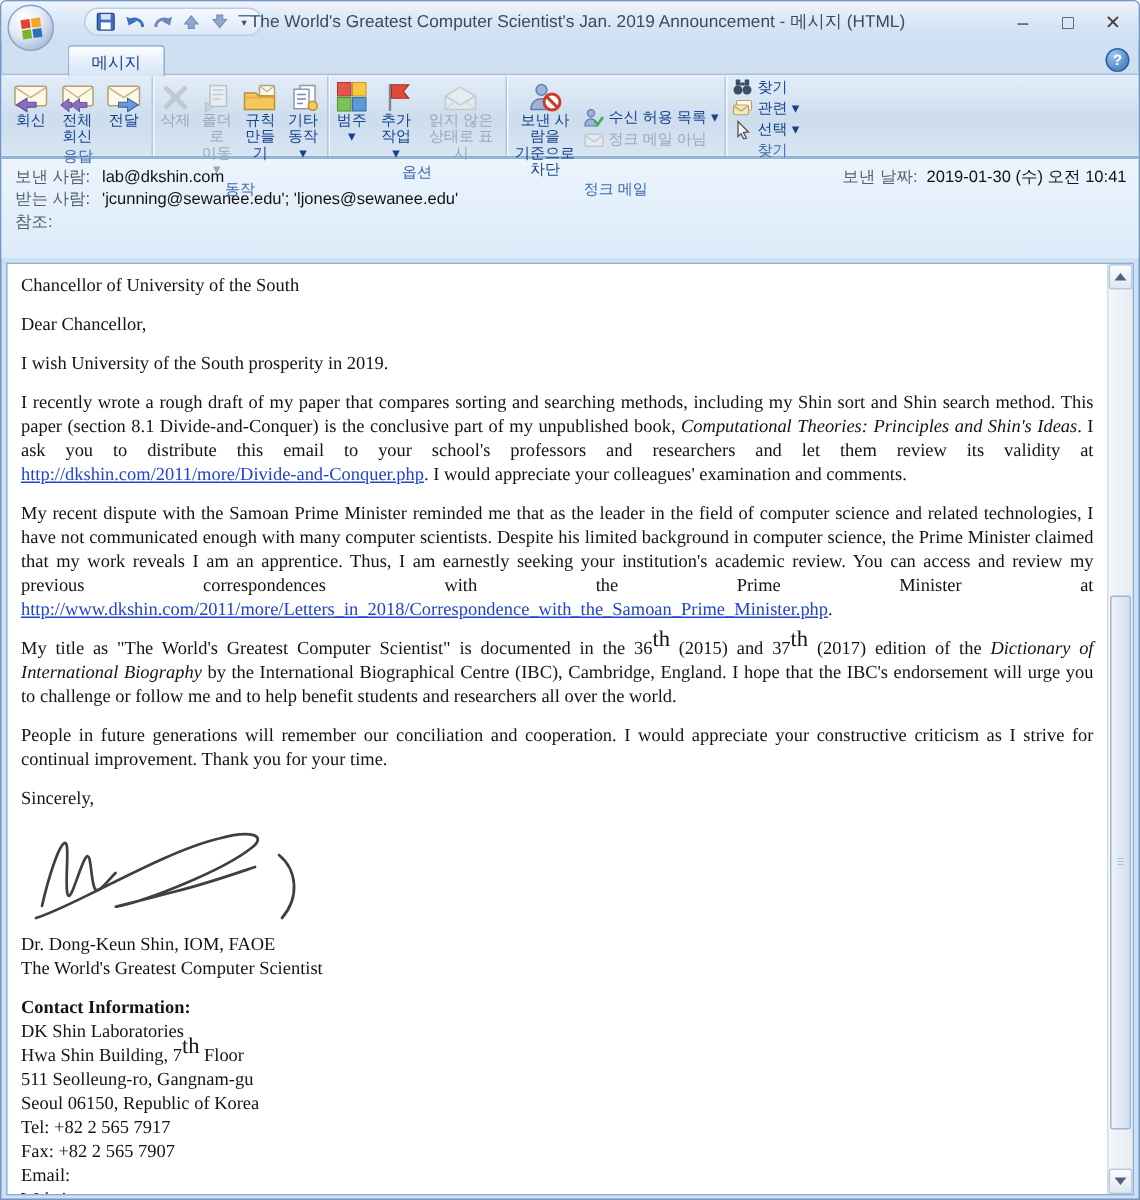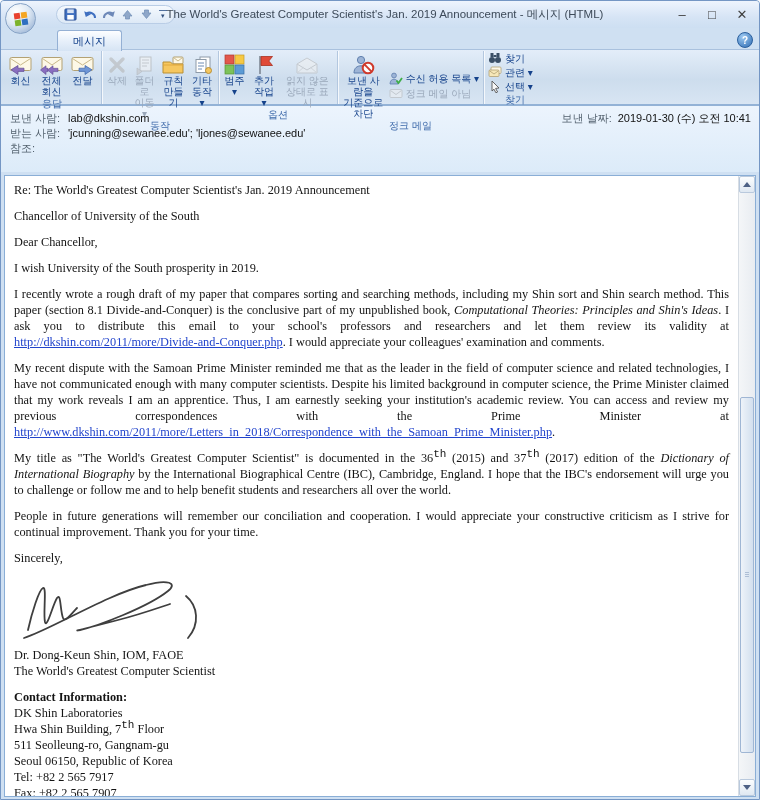--- a/index.html
+++ b/index.html
@@ -10,21 +10,21 @@
   .titlebar { height:27px; background:linear-gradient(#eef4fd,#d6e4f5 60%,#cddff2); border-radius:3px 3px 0 0; display:flex; align-items:center; position:relative;padding-left:14px; }
   .orb { position:absolute; left:4px; top:2px; width:31px; height:31px; border-radius:50%; border:1px solid #87a3c6; background:radial-gradient(circle at 35% 28%, #ffffff, #dfe9f4 45%, #aec3de 75%, #8fabcd); z-index:6; display:flex; align-items:center; justify-content:center; }
   .qat { margin-left:41px; display:flex; align-items:center; gap:2px; height:19px; padding:1px 7px 1px 5px; background:linear-gradient(#f5f9fe,#dde9f6); border:1px solid #b9cde6; border-radius:10px; }
   .qat-btn { width:17px; height:16px; display:flex; align-items:center; justify-content:center; }
   .qat-more { font-size:7px; color:#33517e; line-height:6px; text-align:center; padding:2px 2px 0; border-top:1px solid #53719e; margin-left:2px; }
   .title { position:absolute; left:120px; right:110px; text-align:center; font-size:11.5px; color:#3d4a59; white-space:nowrap; overflow:hidden; }
   .win-controls { margin-left:auto; display:flex; gap:2px; padding-right:3px; z-index:7; }
   .win-btn { width:28px; height:20px; display:flex; align-items:center; justify-content:center; font-size:13px; color:#3f3f3f; }
 
   
-  .tabrow { height:21px; position:relative; padding-left:56px; }
+  .tabrow { height:21px; position:relative; padding-left:44px; }
   .tab { display:inline-block; padding:3px 15px 2px; font-size:11px; color:#15428b; background:linear-gradient(#fdfeff,#e9f1fb 45%,#d6e4f4); border:1px solid #94b0d4; border-bottom:none; border-radius:3px 3px 0 0; position:relative; top:2px; }
   .help-btn { position:absolute; right:6px; bottom:1px; width:16px; height:16px; border-radius:50%; background:radial-gradient(circle at 35% 28%, #9ecaf2, #2f6cb3); border:1px solid #2a5f9e; color:#fff; font-size:10px; font-weight:bold; display:flex; align-items:center; justify-content:center; }
 
   
   .ribbon { height:57px; background:linear-gradient(#e3edf9,#cddded 55%,#d8e5f3); border-top:1px solid #a9c1de; border-bottom:2px solid #93b2d6; display:flex; padding:1px 1px 0 2px; }
   .group { display:flex; flex-direction:column; border-right:1px solid #b3c7df; box-shadow:1px 0 0 rgba(255,255,255,.75); }
   .group-body { flex:1; display:flex; align-items:stretch; padding:1px 2px 0; }
   .group-label { height:14px; font-size:10px; color:#3e6aaa; display:flex; align-items:center; justify-content:center; position:relative; }
   .launcher { position:absolute; right:2px; bottom:2px; }
   .lbtn { display:flex; flex-direction:column; align-items:center; padding:1px 3px 0; border-radius:3px; }
@@ -43,21 +43,21 @@
   .hvalue { color:#121212; }
   .hrow-right { margin-left:auto; display:flex; }
   .hrow-right .hlabel { width:auto; margin-right:6px; }
 
   
   .body-wrap { position:absolute; left:3px; right:3px; top:174px; bottom:2px; background:#fff; border:1px solid #8aaed6; overflow:hidden; }
   .body-content { position:absolute; left:0; top:0; right:17px; bottom:0; padding:6px 9px 0 9px; font-family:"Liberation Serif",serif; font-size:12.3px; line-height:16px; color:#141414; overflow:hidden; }
   .para { margin:0 0 10px; }
   .justify { text-align:justify; }
   .body-content a { color:#2244cc; text-decoration:underline; }
-  .body-content sup { font-size:11px; line-height:0;font-family:Liberation Mono, monospace; }
+  .body-content sup { font-size:15px; line-height:0; }
   .sig-img { display:block; margin:1px 0 5px 6px; }
 
   
   .vscroll { position:absolute; top:0; right:0; bottom:0; width:17px; background:linear-gradient(to right,#f4f6f8,#e8ecf1); border-left:1px solid #d7dde4; }
   .sb-btn { position:absolute; left:0; right:0; height:17px; display:flex; align-items:center; justify-content:center; background:linear-gradient(#fbfdfe,#dfe8f2); border:1px solid #b9c9dd; border-radius:2px; }
   .sb-up { top:0; }
   .sb-down { bottom:0; }
   .tri-up { width:0; height:0; border-left:4px solid transparent; border-right:4px solid transparent; border-bottom:5px solid #4d6185; }
   .tri-dn { width:0; height:0; border-left:4px solid transparent; border-right:4px solid transparent; border-top:5px solid #4d6185; }
   .sb-thumb { position:absolute; left:1px; right:1px; top:221px; height:356px; background:linear-gradient(to right,#eef3f9,#d2dfee); border:1px solid #9fb6d4; border-radius:2px; }
@@ -335,21 +335,20 @@
     </div>
     <div class="hrow">
       <span class="hlabel">참조:</span>
       <span class="hvalue"></span>
     </div>
   </div>
 
   <div class="body-wrap">
     <div class="body-content">
       <div>
-          <p class="para">Re: The World's Greatest Computer Scientist's Jan. 2019 Announcement</p>
           <p class="para">Chancellor of University of the South</p>
           <p class="para">Dear Chancellor,</p>
           <p class="para">I wish University of the South prosperity in 2019.</p>
           <p class="para justify">I recently wrote a rough draft of my paper that compares sorting and searching methods, including my Shin sort and Shin search method.  This paper (section 8.1 Divide-and-Conquer) is the conclusive part of my unpublished book, <em>Computational Theories: Principles and Shin's Ideas</em>. I ask you to distribute this email to your school's professors and researchers and let them review its validity at <a href="#">http://dkshin.com/2011/more/Divide-and-Conquer.php</a>. I would appreciate your colleagues' examination and comments.</p>
           <p class="para justify">My recent dispute with the Samoan Prime Minister reminded me that as the leader in the field of computer science and related technologies, I have not communicated enough with many computer scientists. Despite his limited background in computer science, the Prime Minister claimed that my work reveals I am an apprentice. Thus, I am earnestly seeking your institution's academic review. You can access and review my previous correspondences with the Prime Minister at <a href="#">http://www.dkshin.com/2011/more/Letters_in_2018/Correspondence_with_the_Samoan_Prime_Minister.php</a>.</p>
           <p class="para justify">My title as "The World's Greatest Computer Scientist" is documented in the 36<sup>th</sup> (2015) and 37<sup>th</sup> (2017) edition of the <em>Dictionary of International Biography</em> by the International Biographical Centre (IBC), Cambridge, England. I hope that the IBC's endorsement will urge you to challenge or follow me and to help benefit students and researchers all over the world.</p>
           <p class="para justify">People in future generations will remember our conciliation and cooperation. I would appreciate your constructive criticism as I strive for continual improvement. Thank you for your time.</p>
           <p class="para">Sincerely,</p>
         </div>
       <svg class="sig-img" width="190" height="66" viewBox="0 0 190 66">

